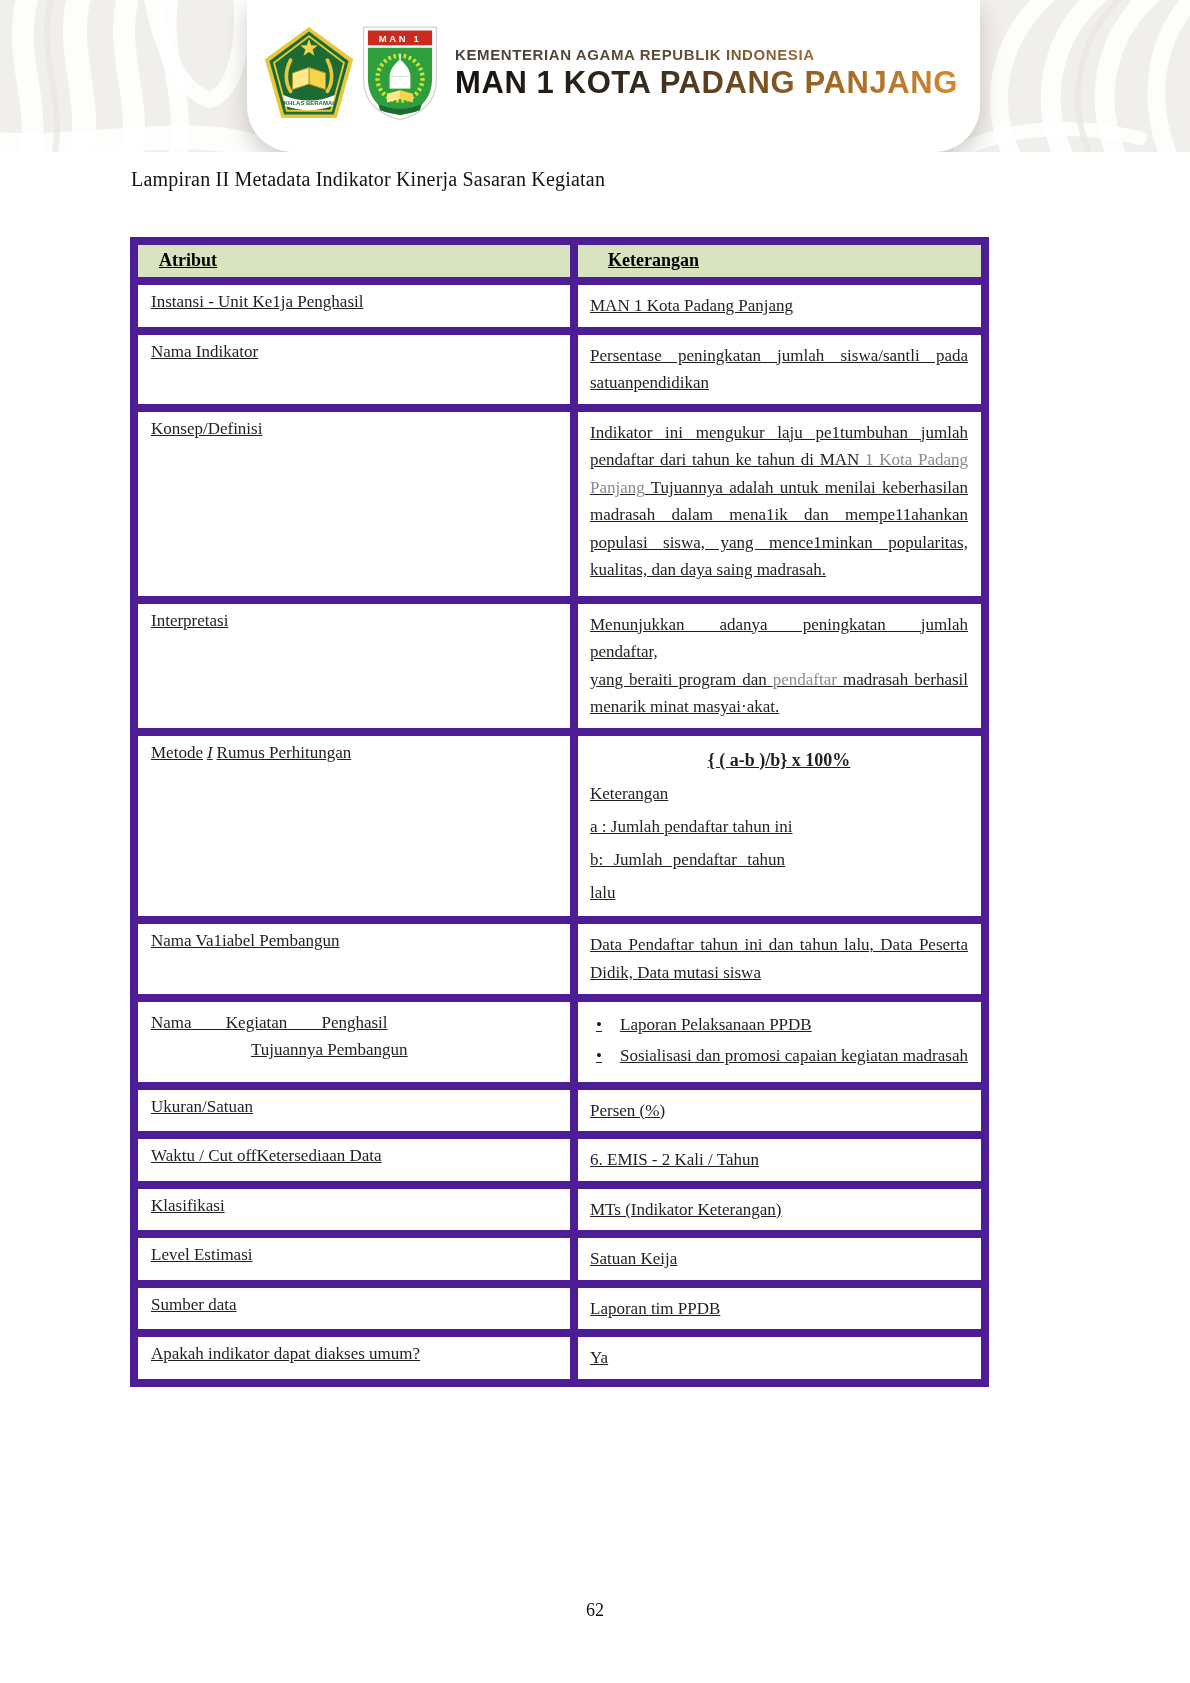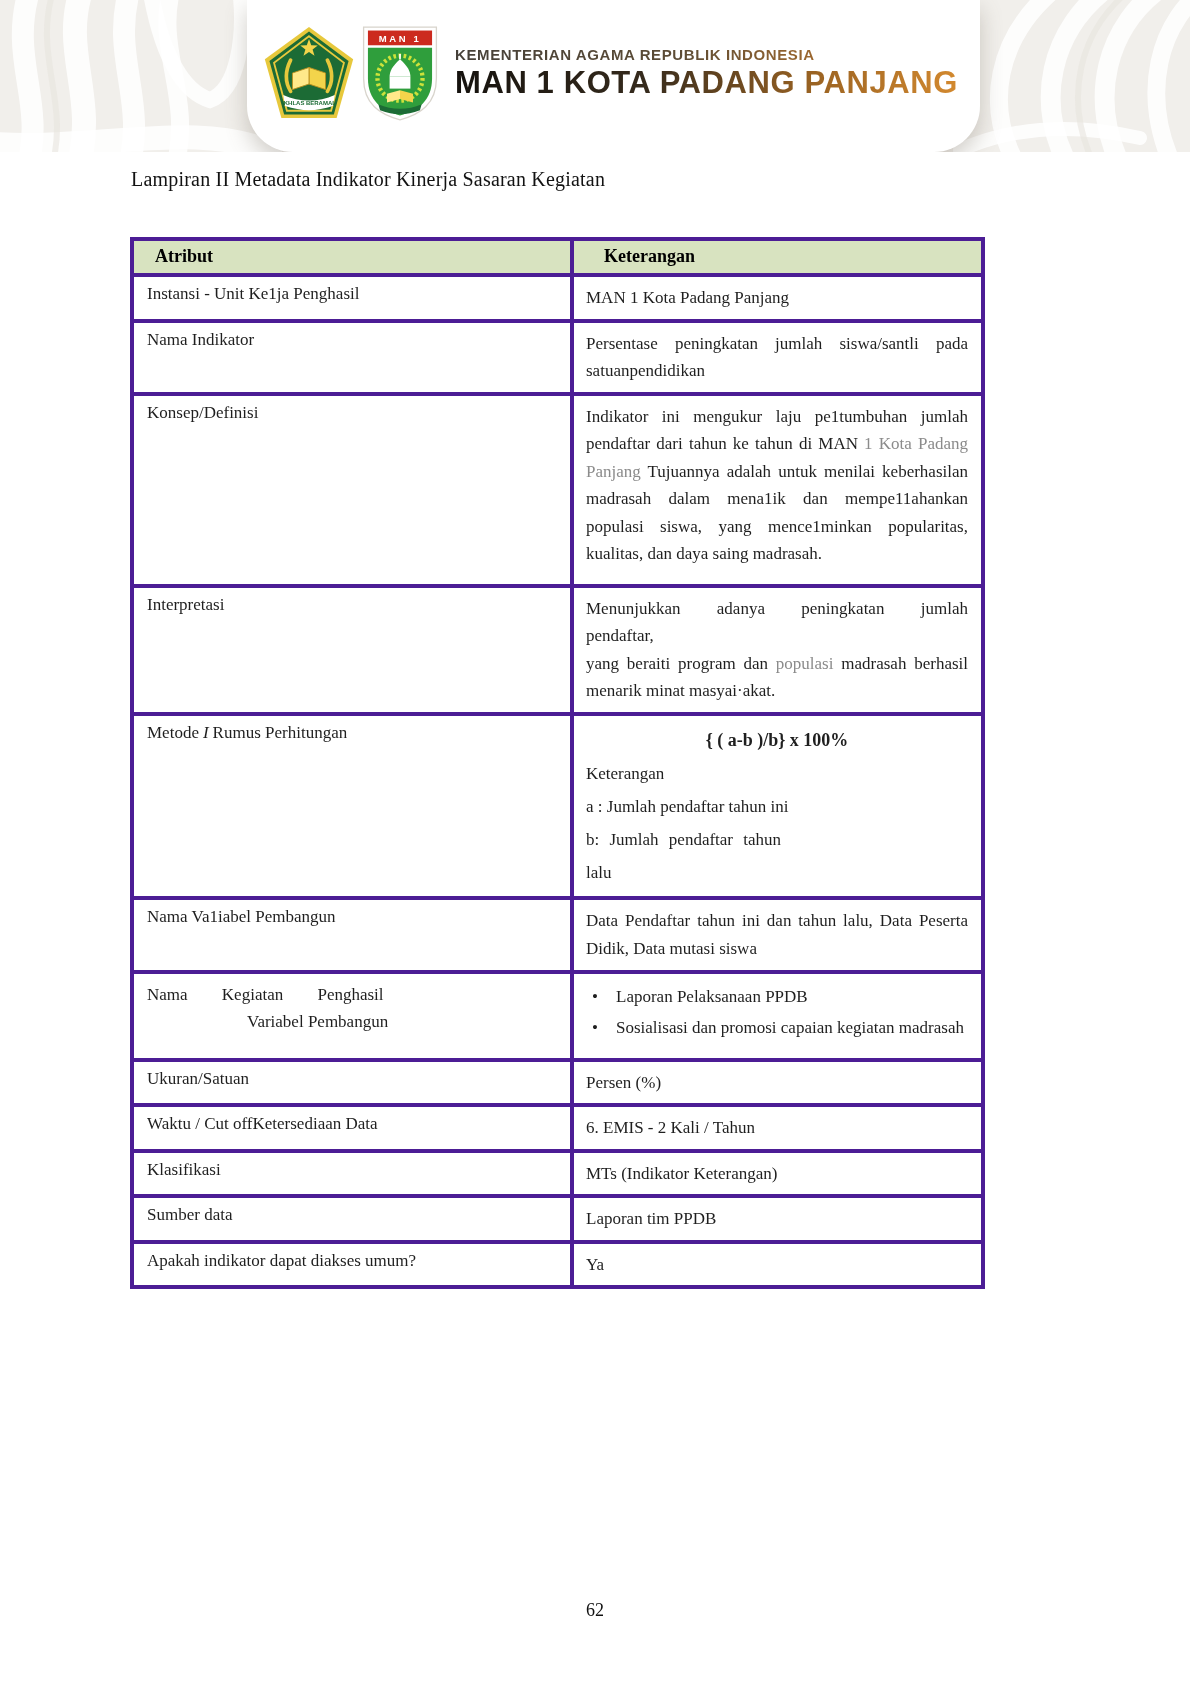--- a/index.html
+++ b/index.html
@@ -50,21 +50,21 @@
   .doc-title {
     position:absolute; left:131px; top:168px;
     font-size:20px; letter-spacing:0.2px; color:#121212;
   }
   table.meta {
     position:absolute; left:130px; top:237px; width:851px;
     border-collapse:collapse; table-layout:fixed;
     font-size:17px; color:#1f1f1f;
   }
   table.meta th, table.meta td {
-    border:4px solid #4c1d95; vertical-align:top; box-sizing:border-box;
+    border:8px solid #4c1d95; vertical-align:top; box-sizing:border-box;text-decoration:underline;
   }
   table.meta thead th {
     background:#d8e3c0; border-bottom:3px solid #101010;
     text-align:left; font-size:18px; font-weight:bold; color:#000;
     padding:5px 10px 6px 21px;
   }
   table.meta thead th.k { padding-left:30px; }
   td.attr { padding:7px 12px 7px 13px; }
   td.val  { padding:7px 13px 7px 12px; }
   .just  { text-align:justify; line-height:1.62; }
@@ -183,21 +183,21 @@
           </div>
         </td>
       </tr>
 
       <tr style="height:116px;">
         <td class="attr">Interpretasi</td>
         <td class="val">
           <div class="force-just">Menunjukkan adanya peningkatan jumlah</div>
           <div class="ln">pendaftar,</div>
           <div class="just">
-            <span>yang beraiti program dan </span><span class="muted">populasi</span><span> madrasah berhasil menarik minat masyai·akat.</span>
+            <span>yang beraiti program dan </span><span class="muted">pendaftar</span><span> madrasah berhasil menarik minat masyai·akat.</span>
           </div>
         </td>
       </tr>
 
       <tr style="height:146px;">
         <td class="attr">
           <span>Metode</span><span class="it">I</span><span>Rumus Perhitungan</span>
         </td>
         <td class="val">
           <div class="formula">{ ( a-b )/b} x 100%</div>
@@ -209,21 +209,21 @@
       </tr>
 
       <tr style="height:60px;">
         <td class="attr">Nama Va1iabel Pembangun</td>
         <td class="val just">Data Pendaftar tahun ini dan tahun lalu, Data Peserta Didik, Data mutasi siswa</td>
       </tr>
 
       <tr style="height:88px;">
         <td class="attr">
           <div class="spread">Nama Kegiatan Penghasil</div>
-          <div class="indent2">Variabel Pembangun</div>
+          <div class="indent2">Tujuannya Pembangun</div>
         </td>
         <td class="val">
           <div class="bullet-item">
             <span class="bullet-dot">•</span>
             <span class="bullet-text">Laporan Pelaksanaan PPDB</span>
           </div>
           <div class="bullet-item">
             <span class="bullet-dot">•</span>
             <span class="bullet-text">Sosialisasi dan promosi capaian kegiatan madrasah</span>
           </div>
@@ -238,20 +238,24 @@
       <tr style="height:31px;">
         <td class="attr">Waktu / Cut offKetersediaan Data</td>
         <td class="val ln">6. EMIS - 2 Kali / Tahun</td>
       </tr>
 
       <tr style="height:31px;">
         <td class="attr">Klasifikasi</td>
         <td class="val ln">MTs (Indikator Keterangan)</td>
       </tr>
 
+      <tr style="height:31px;">
+        <td class="attr">Level Estimasi</td>
+        <td class="val ln">Satuan Keija</td>
+      </tr>
 
       <tr style="height:30px;">
         <td class="attr">Sumber data</td>
         <td class="val ln">Laporan tim PPDB</td>
       </tr>
 
       <tr style="height:32px;">
         <td class="attr">Apakah indikator dapat diakses umum?</td>
         <td class="val ln">Ya</td>
       </tr>

